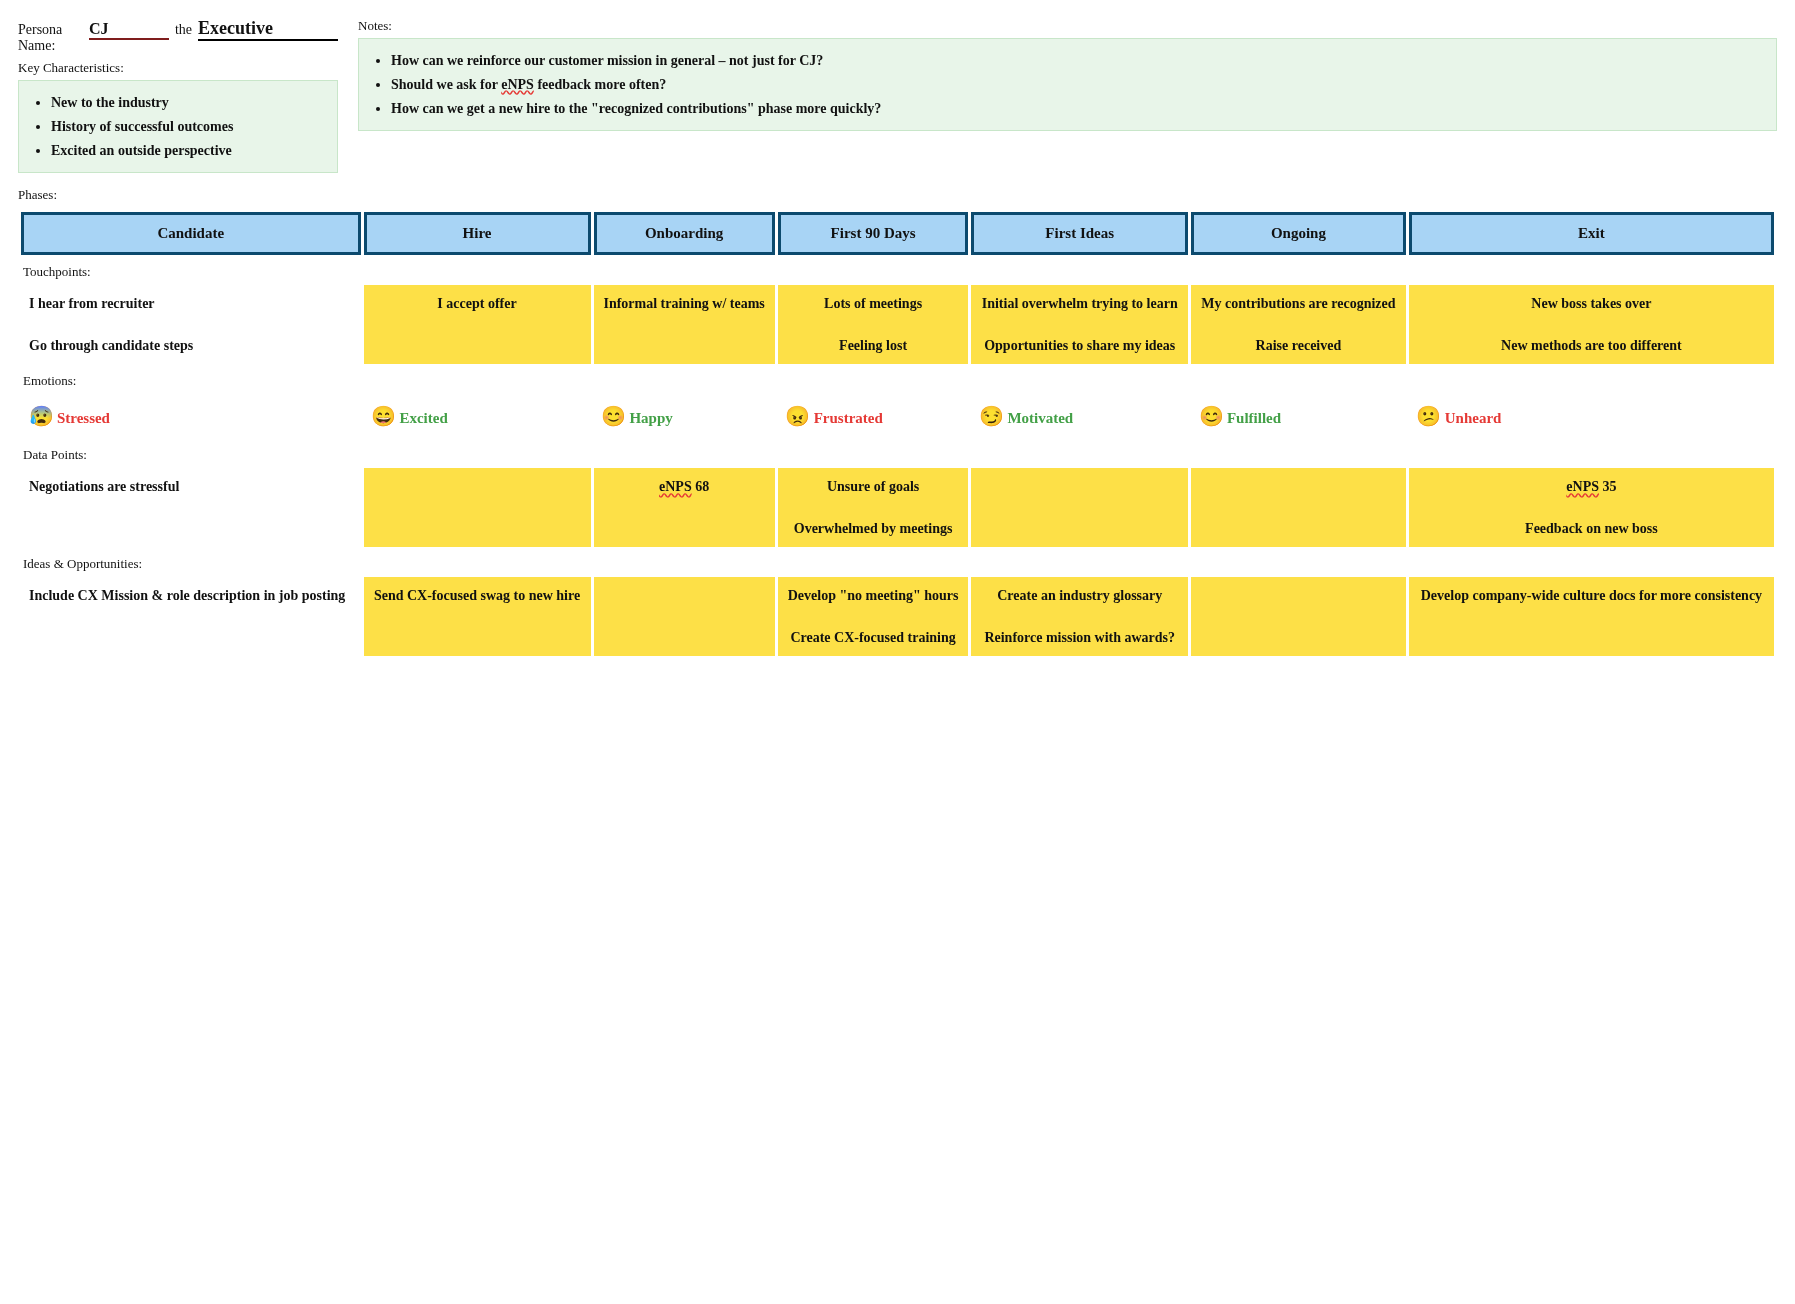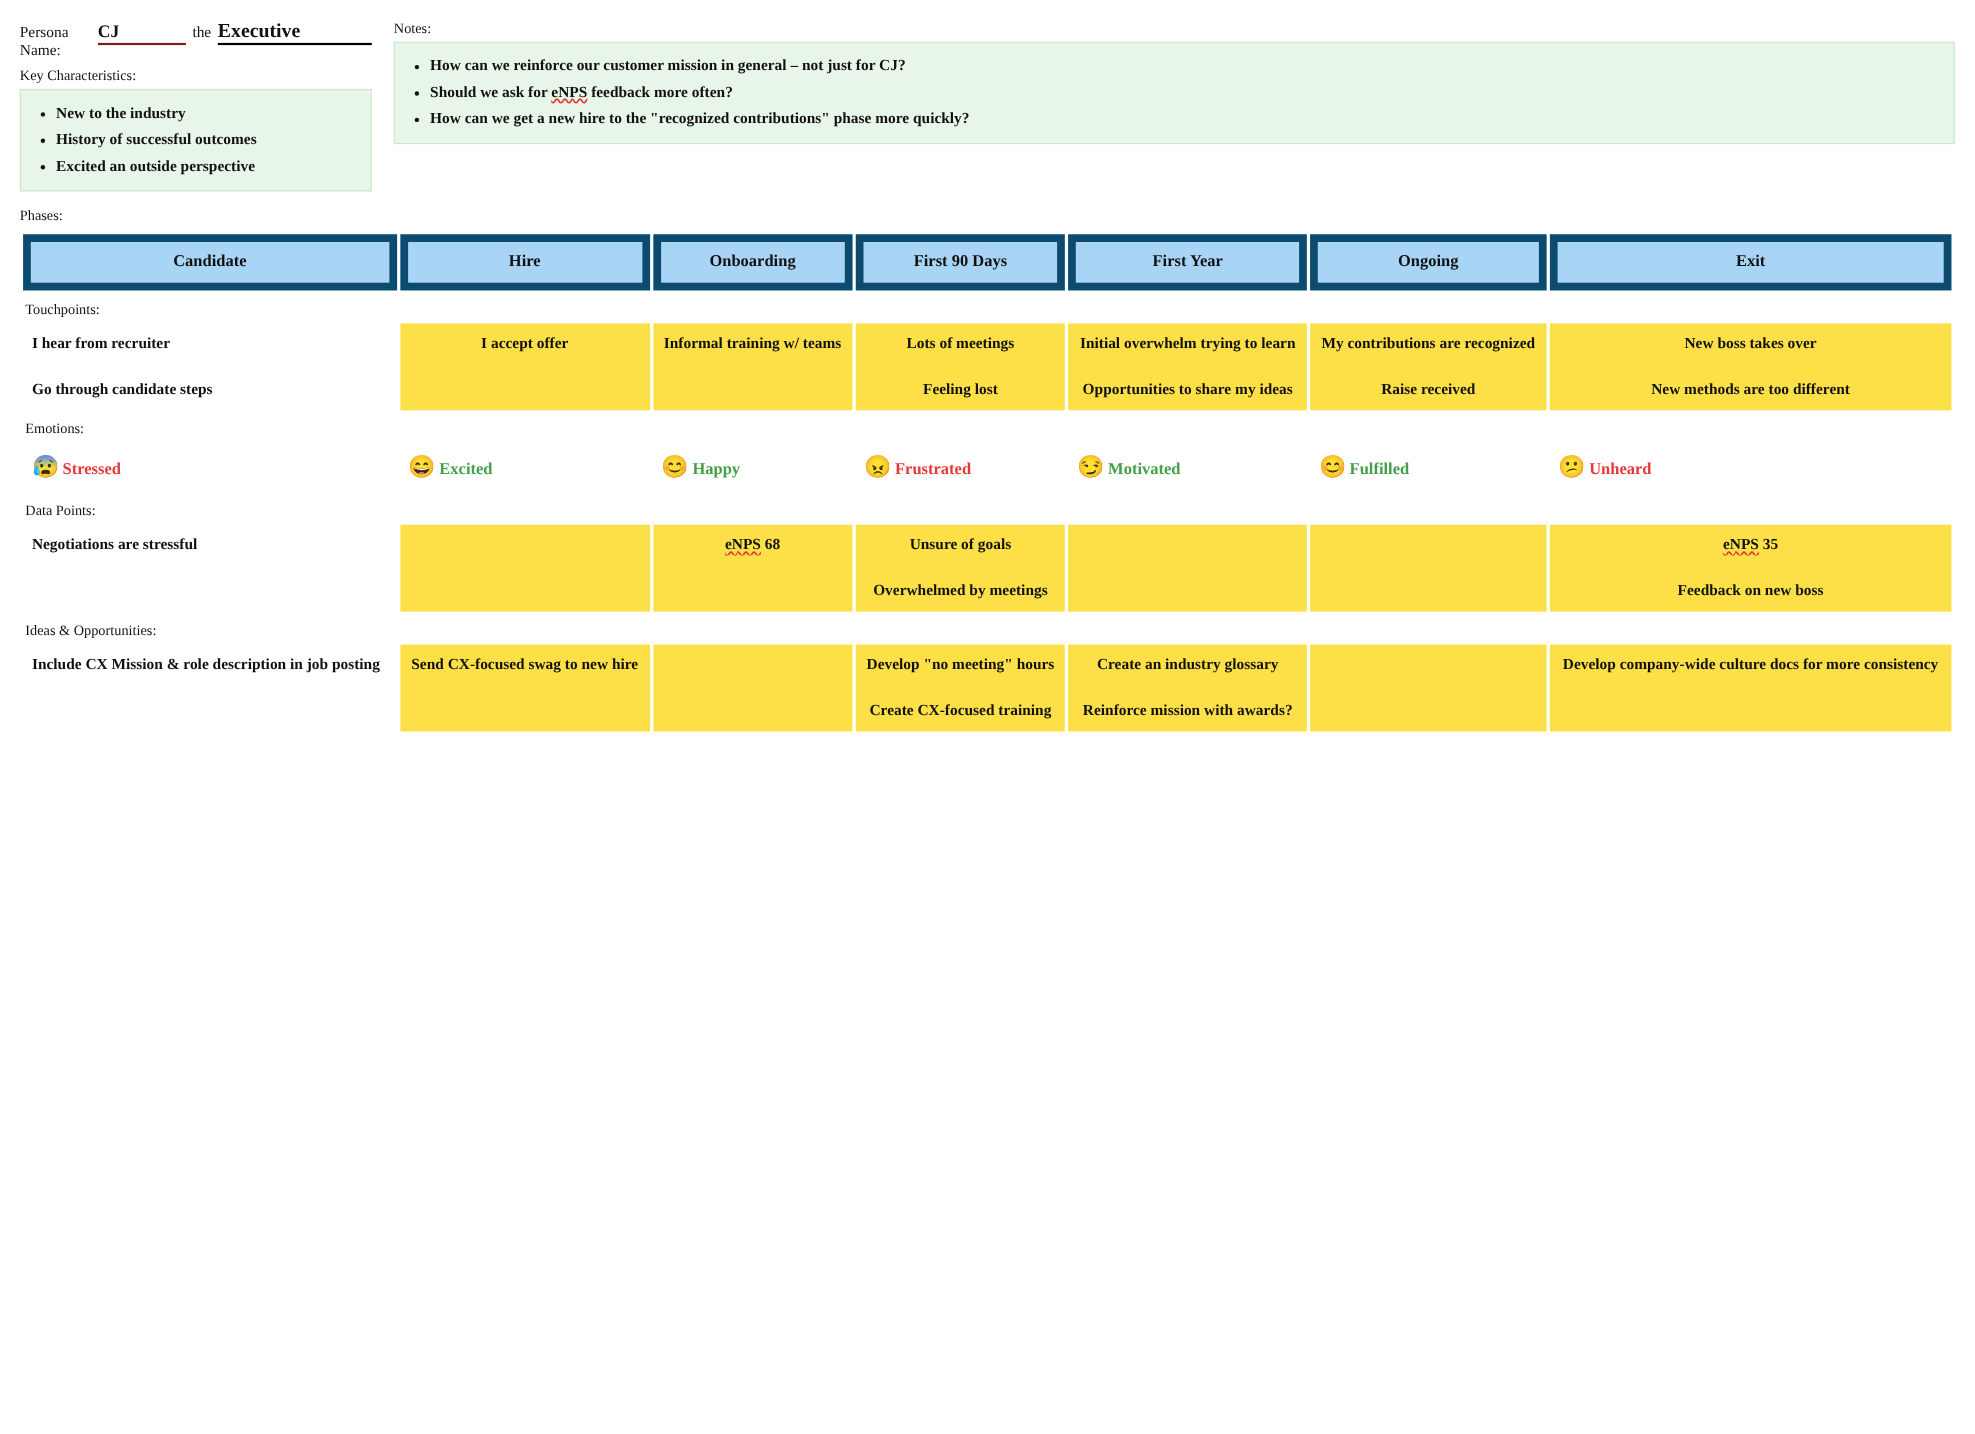--- a/index.html
+++ b/index.html
@@ -98,21 +98,21 @@
       border-collapse: separate;
       border-spacing: 3px;
     }
 
     .phase-header {
       background: #a8d4f5;
       font-weight: bold;
       font-size: 15px;
       text-align: center;
       padding: 10px 6px;
-      border: 7px solid #0c4a6e;
+      border: 3px solid #0c4a6e;
     }
 
     .cell-white {
       background: #fff;
       vertical-align: top;
       padding: 8px 8px;
       font-size: 14px;
       font-weight: bold;
       line-height: 1.5;
     }
@@ -201,21 +201,21 @@
 
 <div class="phases-label">Phases:</div>
 
 <table class="journey-table">
   <thead>
     <tr>
       <td class="phase-header">Candidate</td>
       <td class="phase-header">Hire</td>
       <td class="phase-header">Onboarding</td>
       <td class="phase-header">First 90 Days</td>
-      <td class="phase-header">First Year</td>
+      <td class="phase-header">First Ideas</td>
       <td class="phase-header">Ongoing</td>
       <td class="phase-header">Exit</td>
     </tr>
   </thead>
   <tbody>
 
     <tr class="section-row-label">
       <td colspan="7">Touchpoints:</td>
     </tr>
 

